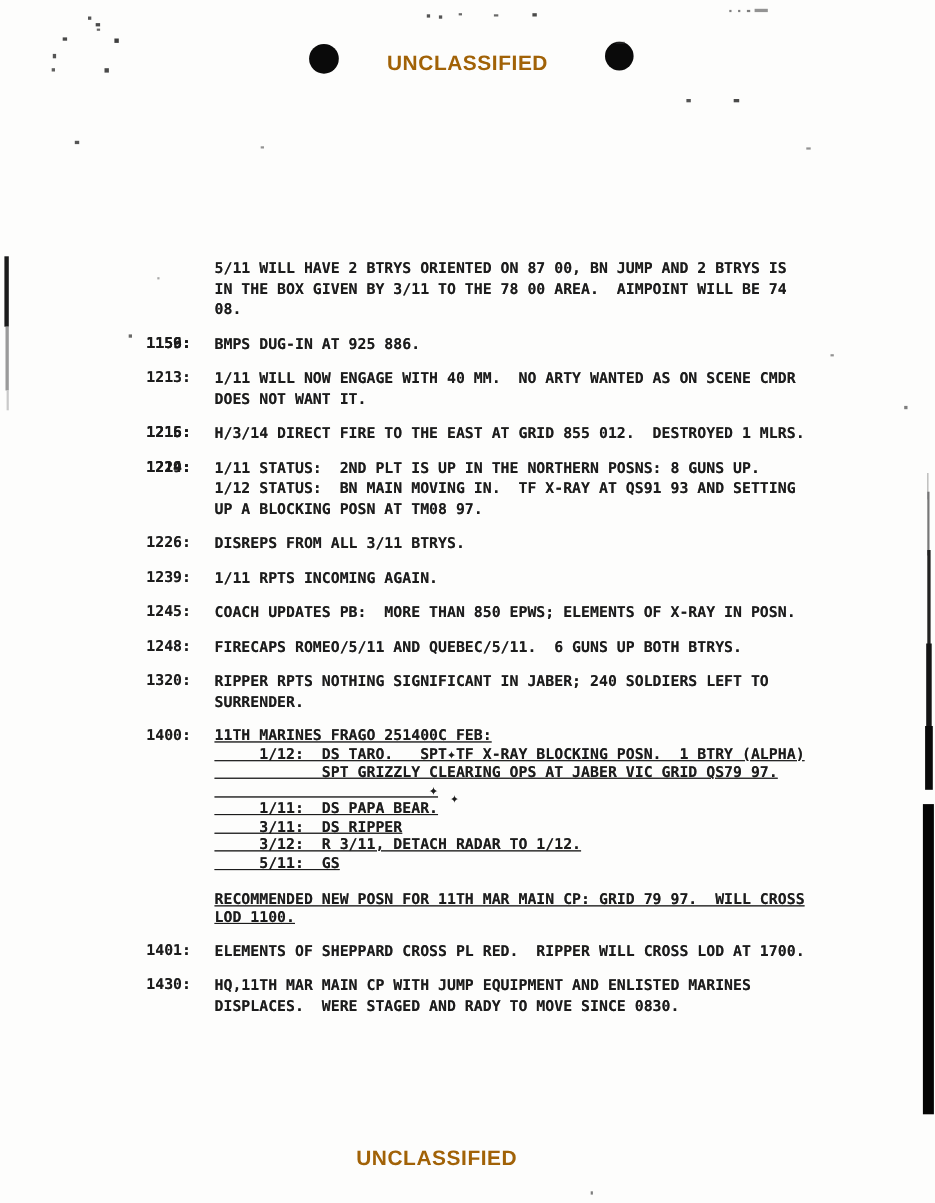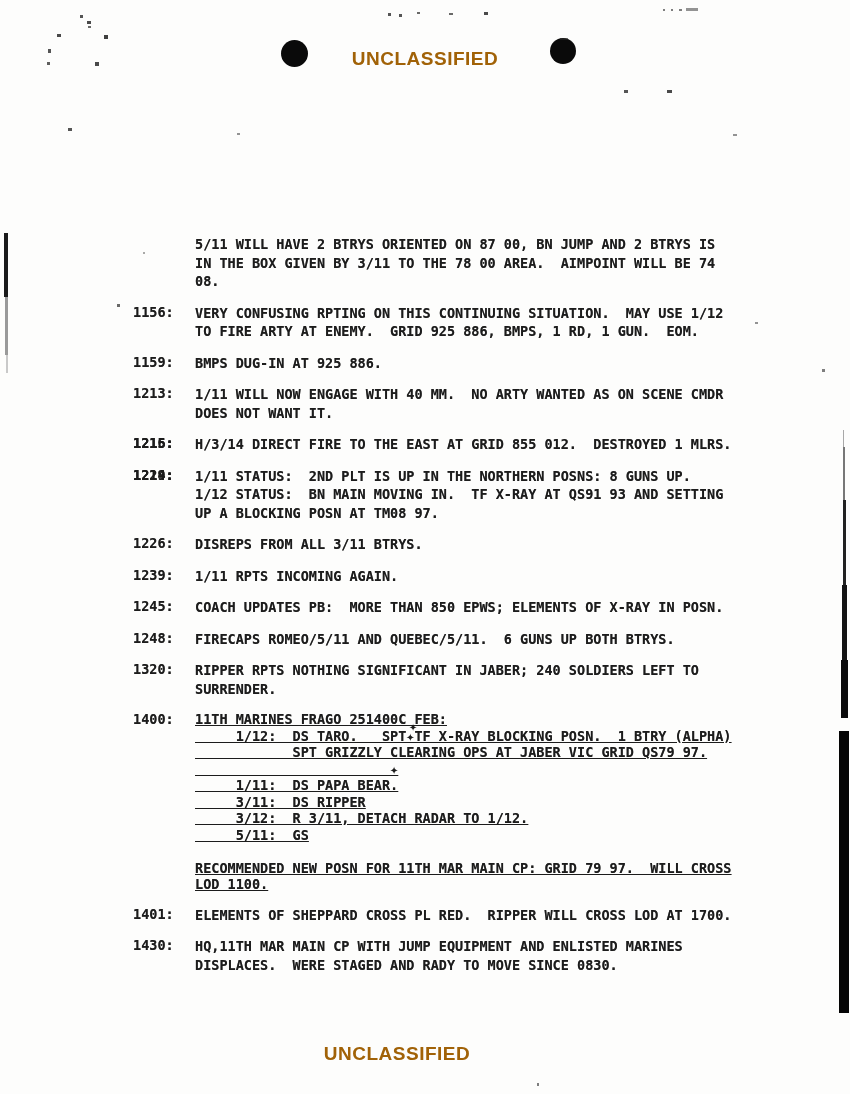--- a/index.html
+++ b/index.html
@@ -78,22 +78,20 @@
 
   <div id="entries">
       <div class="entry">
         <span class="time"></span>
         <pre class="lines">5/11 WILL HAVE 2 BTRYS ORIENTED ON 87 00, BN JUMP AND 2 BTRYS IS
 IN THE BOX GIVEN BY 3/11 TO THE 78 00 AREA.  AIMPOINT WILL BE 74
 08.</pre>
       </div>
       <div class="entry">
         <span class="time">1156:</span>
-        <pre class="lines">VERY CONFUSING RPTING ON THIS CONTINUING SITUATION.  MAY USE 1/12
-TO FIRE ARTY AT ENEMY.  GRID 925 886, BMPS, 1 RD, 1 GUN.  EOM.</pre>
       </div>
       <div class="entry">
         <span class="time">1159:</span>
         <pre class="lines">BMPS DUG-IN AT 925 886.</pre>
       </div>
       <div class="entry">
         <span class="time">1213:</span>
         <pre class="lines">1/11 WILL NOW ENGAGE WITH 40 MM.  NO ARTY WANTED AS ON SCENE CMDR
 DOES NOT WANT IT.</pre>
       </div>

